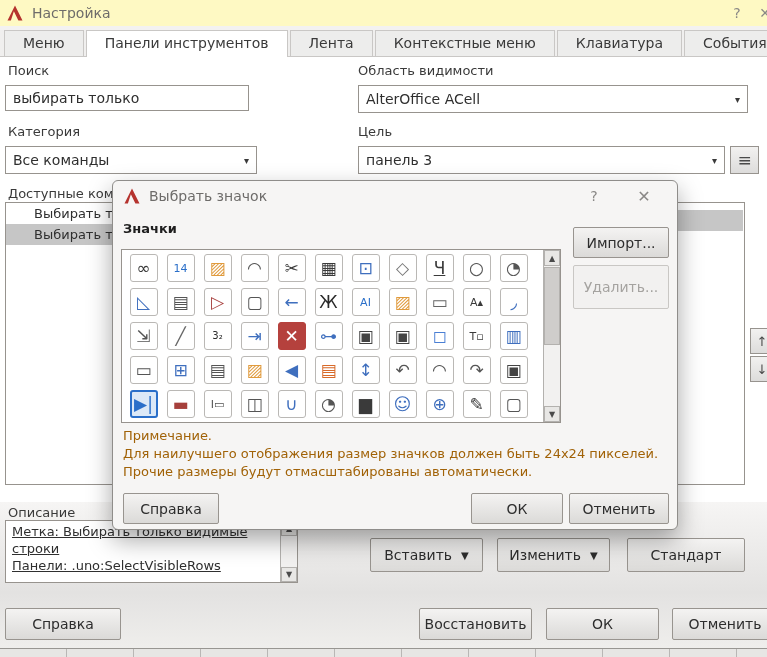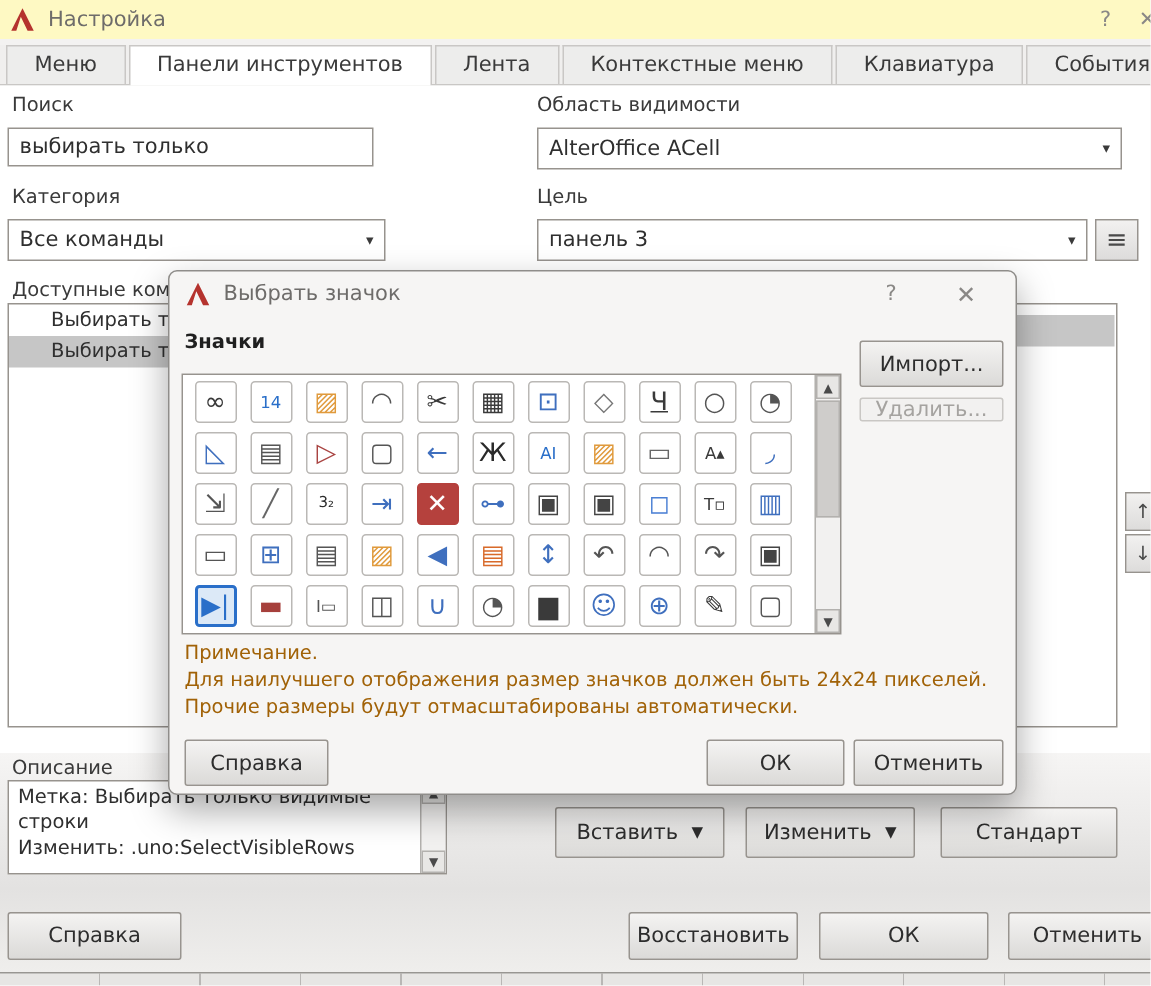--- a/index.html
+++ b/index.html
@@ -26,21 +26,21 @@
   .sqbtn { background:linear-gradient(#f2f1f0,#dddcdb); border:1px solid #97938e; display:flex; align-items:center; justify-content:center; color:#4a4a4a; }
 
   .listbox { background:#fff; border:1px solid #97938e; }
   .lrow { height:21px; line-height:21px; font-size:13px; padding-left:28px; color:#2f2f2f; white-space:nowrap; overflow:hidden; }
   .lrow.sel { background:#c6c6c6; }
 
   .btn { background:linear-gradient(#f4f3f2,#dbdad8); border:1px solid #98948f; border-radius:2px; font-size:14px; color:#2d2d2d; display:flex; align-items:center; justify-content:center; gap:9px; cursor:default; }
   .btn .dd { font-size:10px; }
   .btn.disabled { background:#f2f1f0; border-color:#c9c7c4; color:#a5a3a0; }
 
-  .descbox { background:#fff; border:1px solid #97938e; font-size:13px; line-height:17px; color:#2f2f2f; padding:2px 22px 2px 6px; position:absolute; overflow:hidden; }
+  .descbox { background:#fff; border:1px solid #97938e; font-size:13px; line-height:17px; color:#2f2f2f; padding:2px 22px 2px 6px; position:absolute; overflow:hidden;text-decoration:underline; }
   .vscroll { position:absolute; top:0; right:0; bottom:0; width:17px; border-left:1px solid #b3b1ae; background:#f2f1f0; }
   .vscroll .sb { position:absolute; left:0; width:16px; height:15px; display:flex; align-items:center; justify-content:center; font-size:8px; color:#4a4a4a; background:#e8e7e5; border:1px solid #b3b1ae; }
 
   .sheetstrip { left:0; top:648px; width:767px; height:9px; background:repeating-linear-gradient(90deg,#e7e6e4 0 66px,#b9b7b5 66px 67px); border-top:1px solid #989692; }
 
   
   .dialog { left:112px; top:180px; width:566px; height:350px; background:#f6f5f4; border:1px solid #8f8d8a; border-radius:6px; box-shadow:0 10px 24px rgba(0,0,0,.35); z-index:10; }
   .dtitle { position:absolute; left:0; top:0; right:0; height:30px; display:flex; align-items:center; border-radius:6px 6px 0 0; }
   .dtitle .win-title { color:#6e6c6a; }
   .dlbl-icons { position:absolute; left:10px; top:40px; font-size:13px; font-weight:bold; color:#1f1f1f; }
@@ -114,21 +114,21 @@
 <div class="abs sqbtn" style="left:750px; top:328px; width:24px; height:26px; font-size:13px;">
   <span>↑</span>
 </div>
 <div class="abs sqbtn" style="left:750px; top:356px; width:24px; height:26px; font-size:13px;">
   <span>↓</span>
 </div>
 
 <div class="abs lbl" style="left:8px; top:505px;">Описание</div>
 <div class="descbox" style="left:5px; top:520px; width:293px; height:63px;">
   <div>Метка: Выбирать только видимые строки</div>
-  <div>Изменить: .uno:SelectVisibleRows</div>
+  <div>Панели: .uno:SelectVisibleRows</div>
   <div class="vscroll">
     <div class="sb" style="top:0;">▲</div>
     <div class="sb" style="bottom:0;">▼</div>
   </div>
 </div>
 
 <div class="abs btn" style="left:370px; top:538px; width:113px; height:34px;">
   <span>Вставить</span>
   <span class="dd">▼</span>
 </div>
@@ -338,21 +338,21 @@
     <div class="gridscroll">
       <div class="sb" style="top:0;">▲</div>
       <div class="thumb"></div>
       <div class="sb" style="bottom:0;">▼</div>
     </div>
   </div>
 
   <div class="btn" style="position:absolute; left:460px; top:46px; width:96px; height:31px;">
     <span>Импорт...</span>
   </div>
-  <div class="btn disabled" style="position:absolute; left:460px; top:84px; width:96px; height:16px;">
+  <div class="btn disabled" style="position:absolute; left:460px; top:84px; width:96px; height:44px;">
     <span>Удалить...</span>
   </div>
 
   <div class="note" style="top:246px;">Примечание.</div>
   <div class="note" style="top:264px;">Для наилучшего отображения размер значков должен быть 24x24 пикселей.</div>
   <div class="note" style="top:282px;">Прочие размеры будут отмасштабированы автоматически.</div>
 
   <div class="btn" style="position:absolute; left:10px; top:312px; width:96px; height:31px;">
     <span>Справка</span>
   </div>

